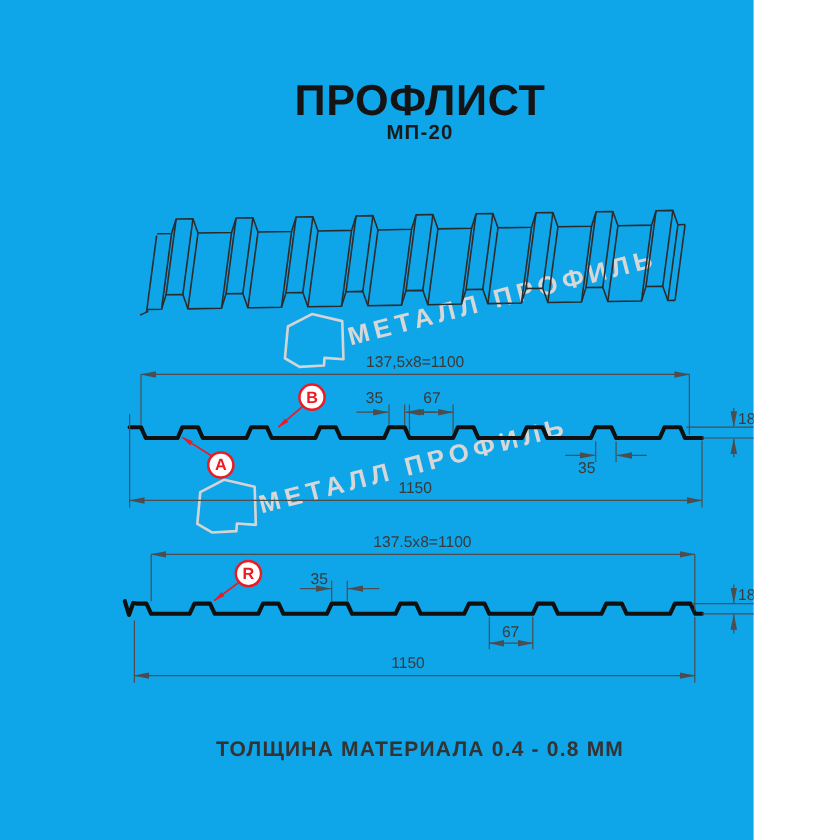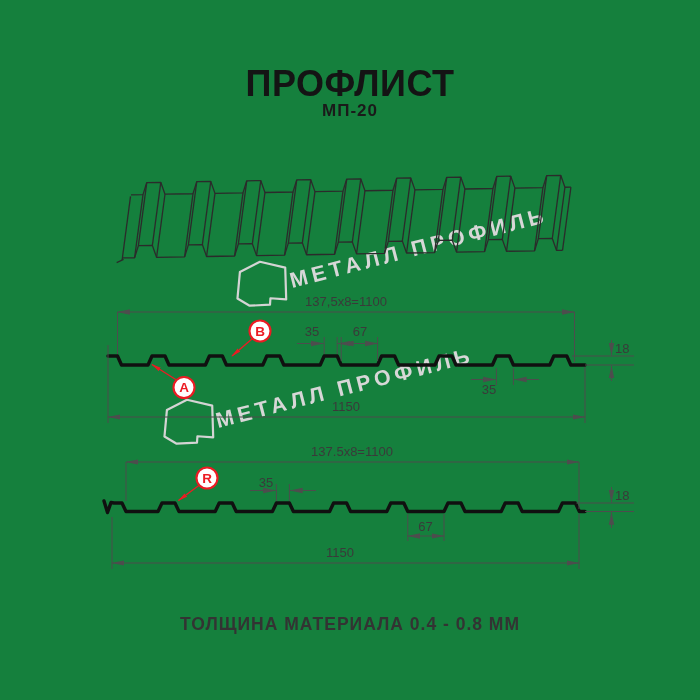--- a/index.html
+++ b/index.html
@@ -1,16 +1,16 @@
 <!DOCTYPE html>
 <html><head>
 <meta charset="utf-8">
 <style>
   html,body{margin:0;padding:0;background:#fff;}
-  #stage{width:700px;height:700px;position:relative;background:#15803d;overflow:hidden;
+  #stage{width:628px;height:700px;position:relative;background:#0ea5e9;overflow:hidden;
          font-family:"Liberation Sans", sans-serif;}
   svg{display:block;}
   .title{font-family:"Liberation Sans",sans-serif;font-size:36px;font-weight:bold;
          letter-spacing:0.5px;fill:#141414;}
   .subtitle{font-size:17px;font-weight:bold;letter-spacing:1px;fill:#1a1a1a;}
   .footer{font-size:17.5px;font-weight:bold;letter-spacing:1px;fill:#333;}
   .profile{fill:none;stroke:#101010;stroke-width:3.4;stroke-linejoin:round;stroke-linecap:round;}
   .dim{stroke:#4d4d4d;stroke-width:1;fill:none;}
   .dimtxt{font-size:13px;fill:#3a3a3a;}
   .mid{text-anchor:middle;}

